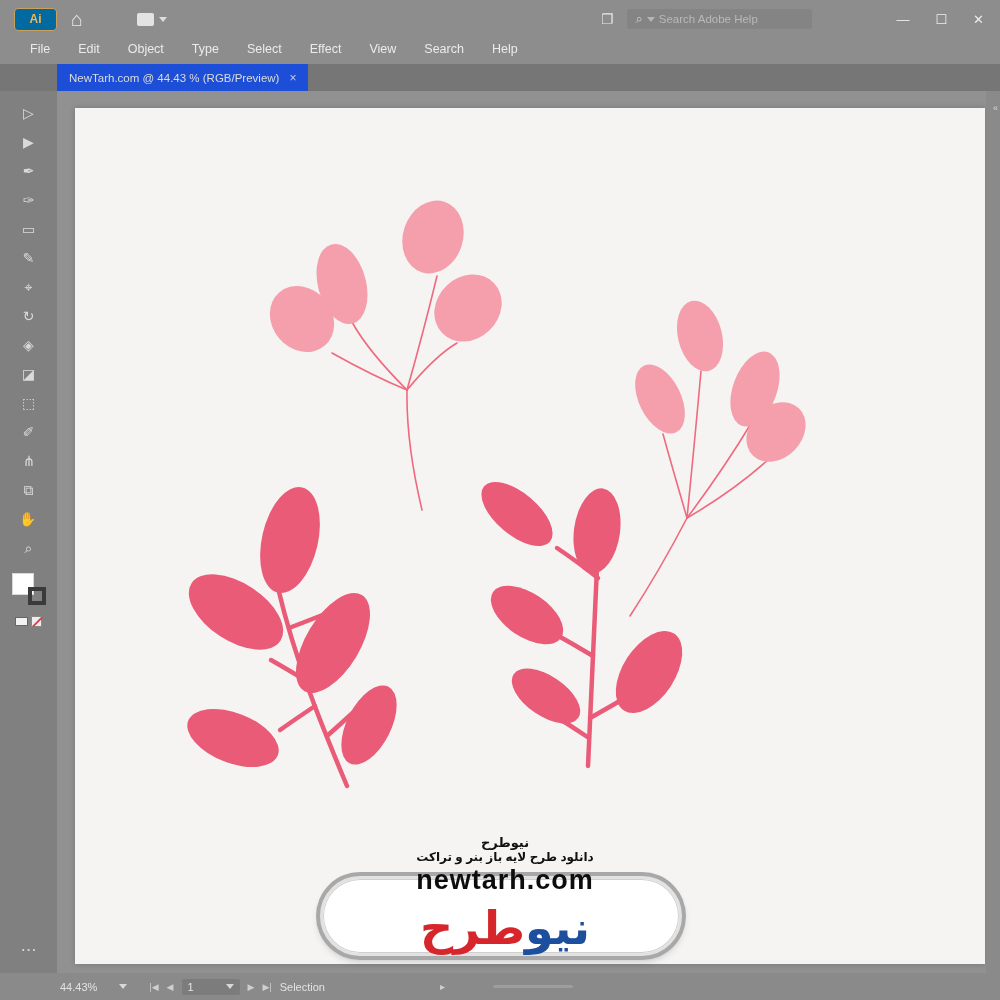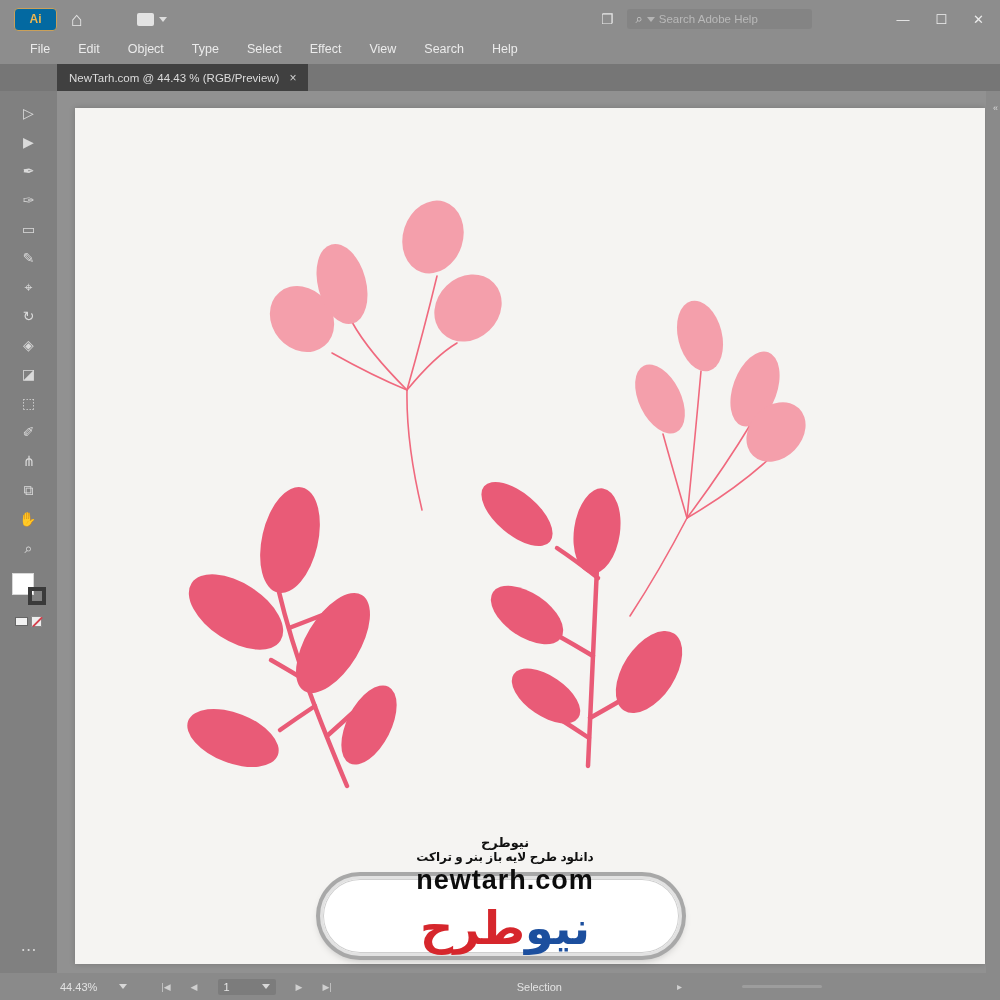--- a/index.html
+++ b/index.html
@@ -20,21 +20,21 @@
                   padding:0 8px; color:#b9b9b9; font-size:11.5px; margin-right:70px; }
   .search-field .mag { font-size:13px; color:#cfcfcf; }
   .win-controls { display:flex; gap:26px; margin-right:6px; color:#ededed; font-size:13px; align-items:center; }
 
   
   .menubar { height:26px; background:#8d8d8d; display:flex; align-items:flex-start; padding-left:16px; }
   .menu-item { color:#ebebeb; font-size:12.5px; padding:4px 14px; cursor:default; }
 
   
   .tabbar { height:27px; background:#767676; display:flex; align-items:flex-end; padding-left:57px; }
-  .doc-tab { height:27px; background:#404040; display:flex; align-items:center; gap:10px; padding:0 12px;
+  .doc-tab { height:27px; background:#1d4ed8; display:flex; align-items:center; gap:10px; padding:0 12px;
              color:#dcdcdc; font-size:11.5px; }
   .tab-close { color:#d0d0d0; font-size:12px; }
 
   
   .main { display:flex; height:882px; }
   .toolbar { width:57px; background:#808080; display:flex; flex-direction:column; align-items:center;
              padding-top:12px; gap:9px; flex-shrink:0; }
   .tool { width:24px; height:20px; color:#dadada; font-size:14px; line-height:20px; text-align:center; }
   .fillstroke { position:relative; width:34px; height:32px; margin-top:6px; }
   .fill-swatch { position:absolute; left:0; top:0; width:22px; height:22px; background:#ffffff; border:1px solid #d8d8d8; }
@@ -61,27 +61,27 @@
   .wm-text { display:flex; flex-direction:column; align-items:center; line-height:1.15; transform:translateY(-1px); }
   .wm-line1 { font-size:13px; font-weight:bold; color:#111; direction:rtl; }
   .wm-line2 { font-size:12px; font-weight:bold; color:#111; direction:rtl; }
   .wm-domain { font-size:27px; font-weight:bold; color:#0d0d0d; letter-spacing:1px; }
   .wm-logo { font-size:46px; font-weight:bold; direction:rtl; line-height:1; transform:translateY(-2px); }
   .wm-logo .blue { color:var(--c-logo_blue,#1c4f9e); }
   .wm-logo .red { color:var(--c-logo_red,#d6262c); }
 
   
   .statusbar { height:27px; background:#8a8a8a; display:flex; align-items:center; color:#e3e3e3; font-size:11px;
-               padding-left:60px; gap:20px; }
+               padding-left:60px; gap:8px; }
   .zoom-box { display:flex; align-items:center; gap:22px; }
   .sb-caret { width:0; height:0; border-left:4px solid transparent; border-right:4px solid transparent; border-top:5px solid #d8d8d8; }
   .nav-arrow { color:#cfcfcf; font-size:9px; }
   .ab-field { width:58px; height:16px; background:#7c7c7c; border-radius:2px; display:flex; align-items:center;
               justify-content:space-between; padding:0 6px; color:#e6e6e6; }
-  .tool-readout { margin-left:165px; display:flex; align-items:center; gap:115px; }
+  .tool-readout { display:flex; align-items:center; gap:115px; }
   .sb-chev { color:#d0d0d0; font-size:10px; }
   .sb-slider { width:80px; height:3px; background:#9d9d9d; border-radius:2px; }
 </style>
 </head>
 <body>
 
 <div class="titlebar">
   <div class="ai-logo">Ai</div>
   <div class="tb-icon home-icon">⌂</div>
   <div class="arrange-wrap">

